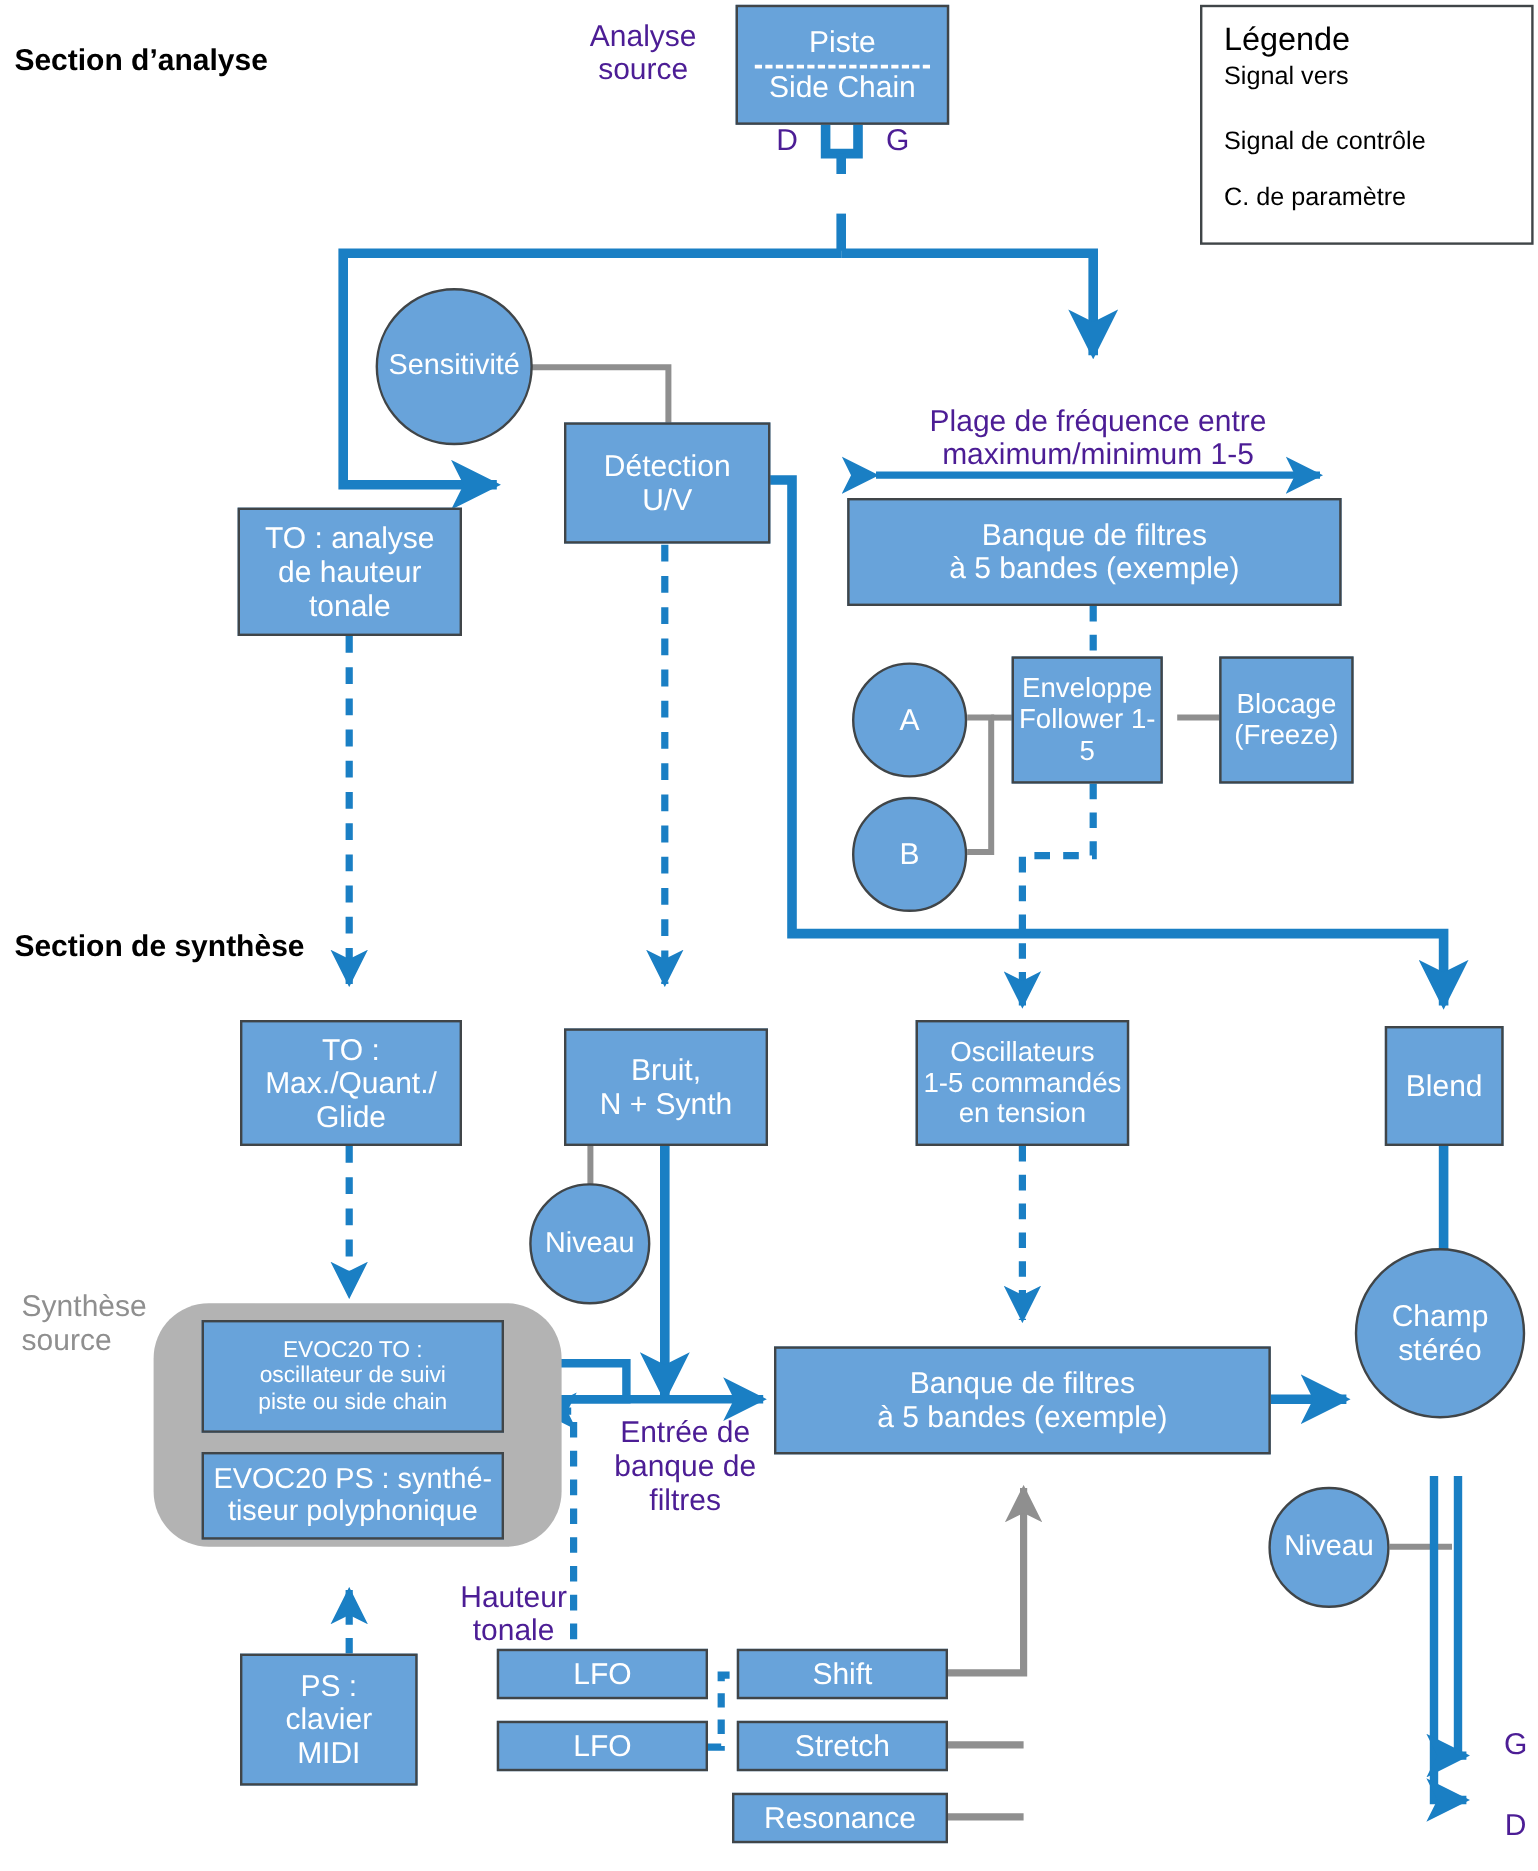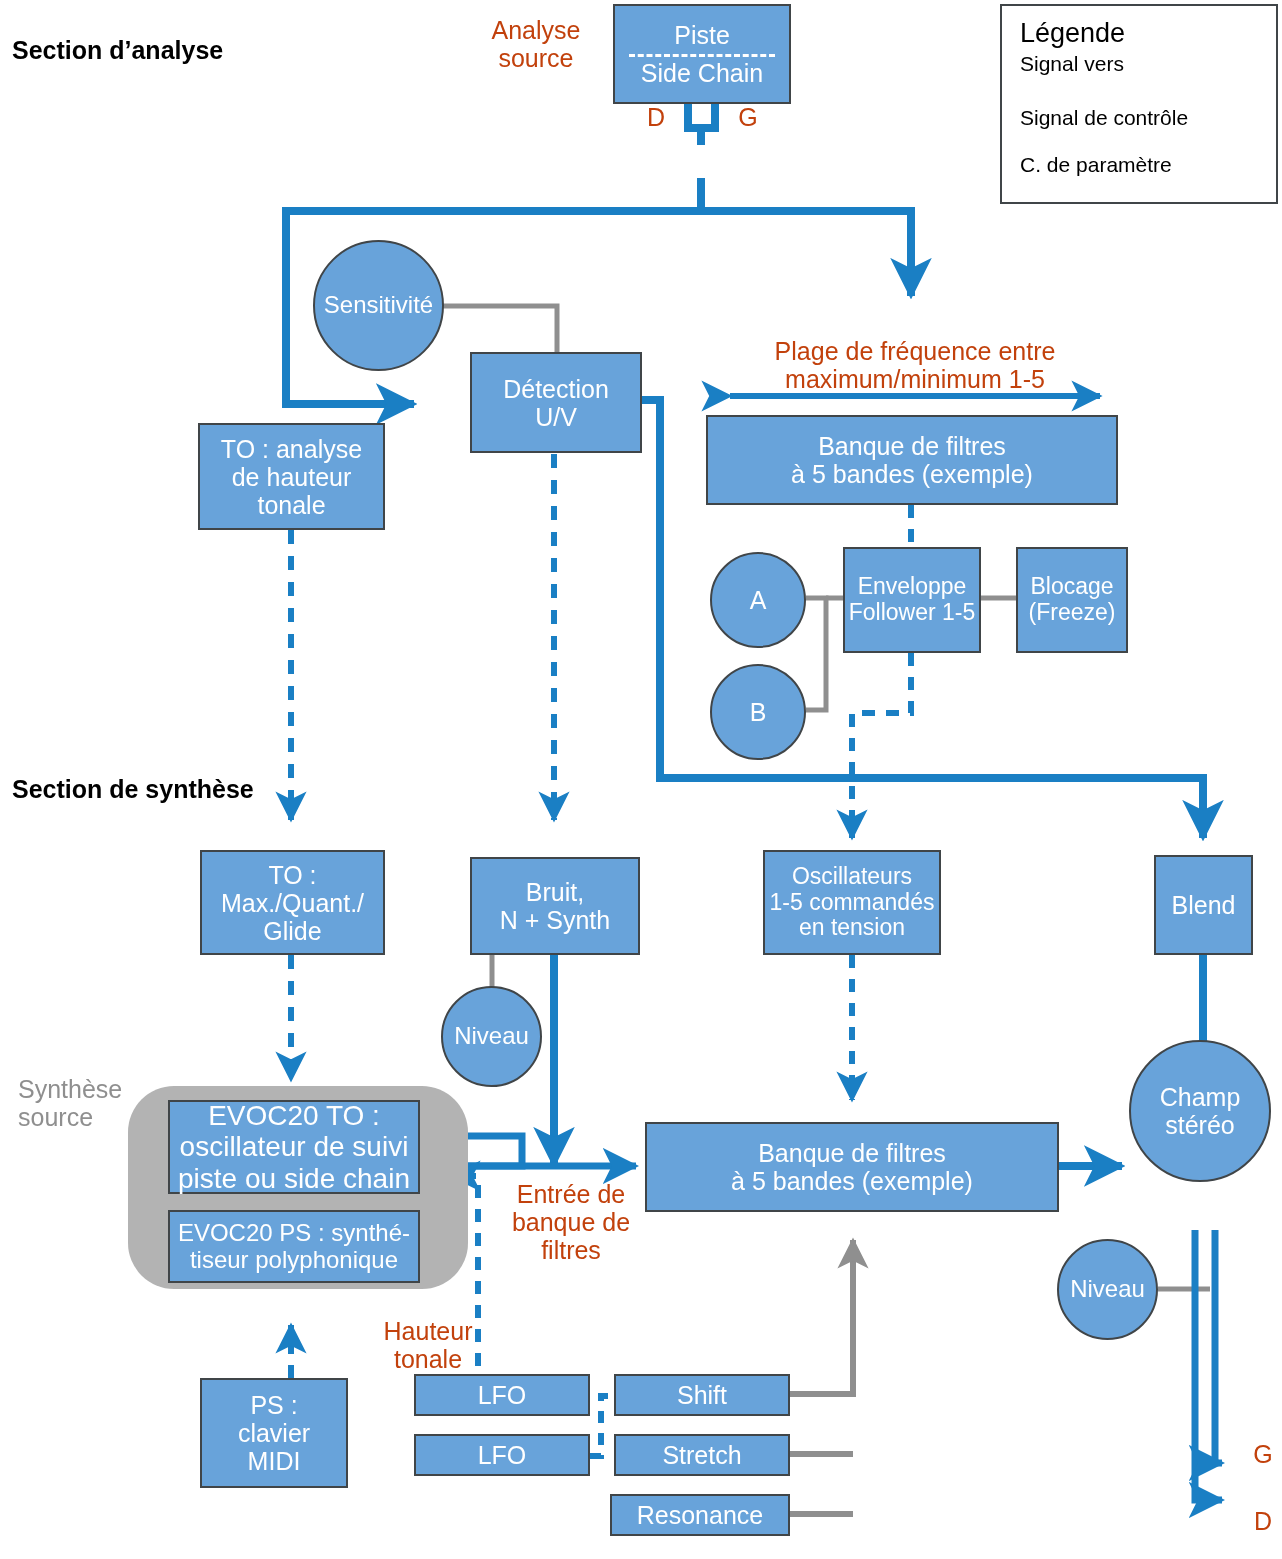--- a/index.html
+++ b/index.html
@@ -3,21 +3,21 @@
 <meta charset="utf-8">
 <style>
   html,body{margin:0;padding:0;background:#fff;}
   body{font-family:"Liberation Sans",sans-serif;}
   #stage{position:relative;width:1282px;height:1559px;background:#fff;overflow:hidden;}
   svg#wires{position:absolute;left:0;top:0;width:1282px;height:1559px;}
   .node{position:absolute;box-sizing:border-box;display:flex;align-items:center;justify-content:center;
         text-align:center;color:#fff;background:#68a3da;border:2px solid #404548;
         font-size:25px;line-height:1.12;}
   .node.circle{border-radius:50%;}
-  .plainlabel{position:absolute;color:#c2410c;font-size:25px;line-height:1.12;text-align:center;}
+  .plainlabel{position:absolute;color:#4c1d95;font-size:25px;line-height:1.12;text-align:center;}
   .secthead{position:absolute;color:#000;font-size:25px;font-weight:bold;white-space:nowrap;}
   .graylabel{position:absolute;color:#8f8f8f;font-size:25px;line-height:1.12;text-align:left;}
   .grayblob{position:absolute;background:#b3b3b3;border-radius:46px;}
   .legendbox{position:absolute;background:#fff;border:2px solid #404548;box-sizing:border-box;}
   .legendtitle{position:absolute;color:#000;font-size:27px;}
   .legenditem{position:absolute;color:#000;font-size:21px;white-space:nowrap;}
   .dashsep{position:absolute;border-top:3px dashed #fff;}
 </style>
 </head>
 <body>
@@ -143,21 +143,21 @@
   </div>
 
   <div class="node circle" style="left:710px;top:552px;width:96px;height:96px;">
     <span>A</span>
   </div>
 
   <div class="node circle" style="left:710px;top:664px;width:96px;height:96px;">
     <span>B</span>
   </div>
 
-  <div class="node" style="left:843px;top:547px;width:138px;height:106px;white-space:pre-line;font-size:23px;">
+  <div class="node" style="left:843px;top:547px;width:126px;height:106px;white-space:pre-line;font-size:23px;">
     <span>Enveloppe
 Follower 1-5</span>
   </div>
 
   <div class="node" style="left:1016px;top:547px;width:112px;height:106px;white-space:pre-line;font-size:23px;">
     <span>Blocage
 (Freeze)</span>
   </div>
 
   <div class="node" style="left:470px;top:857px;width:170px;height:98px;white-space:pre-line;">
@@ -178,21 +178,21 @@
   <div class="node" style="left:763px;top:850px;width:178px;height:105px;white-space:pre-line;font-size:23px;">
     <span>Oscillateurs
 1-5 commandés
 en tension</span>
   </div>
 
   <div class="node" style="left:1154px;top:855px;width:99px;height:100px;">
     <span>Blend</span>
   </div>
 
-  <div class="node" style="left:168px;top:1100px;width:252px;height:94px;white-space:pre-line;font-size:28px;">
+  <div class="node" style="left:168px;top:1100px;width:252px;height:94px;white-space:pre-line;font-size:19px;">
     <span>EVOC20 TO :
 oscillateur de suivi
 piste ou side chain</span>
   </div>
 
   <div class="node" style="left:168px;top:1210px;width:252px;height:73px;white-space:pre-line;font-size:24px;">
     <span>EVOC20 PS : synthé-
 tiseur polyphonique</span>
   </div>
 

